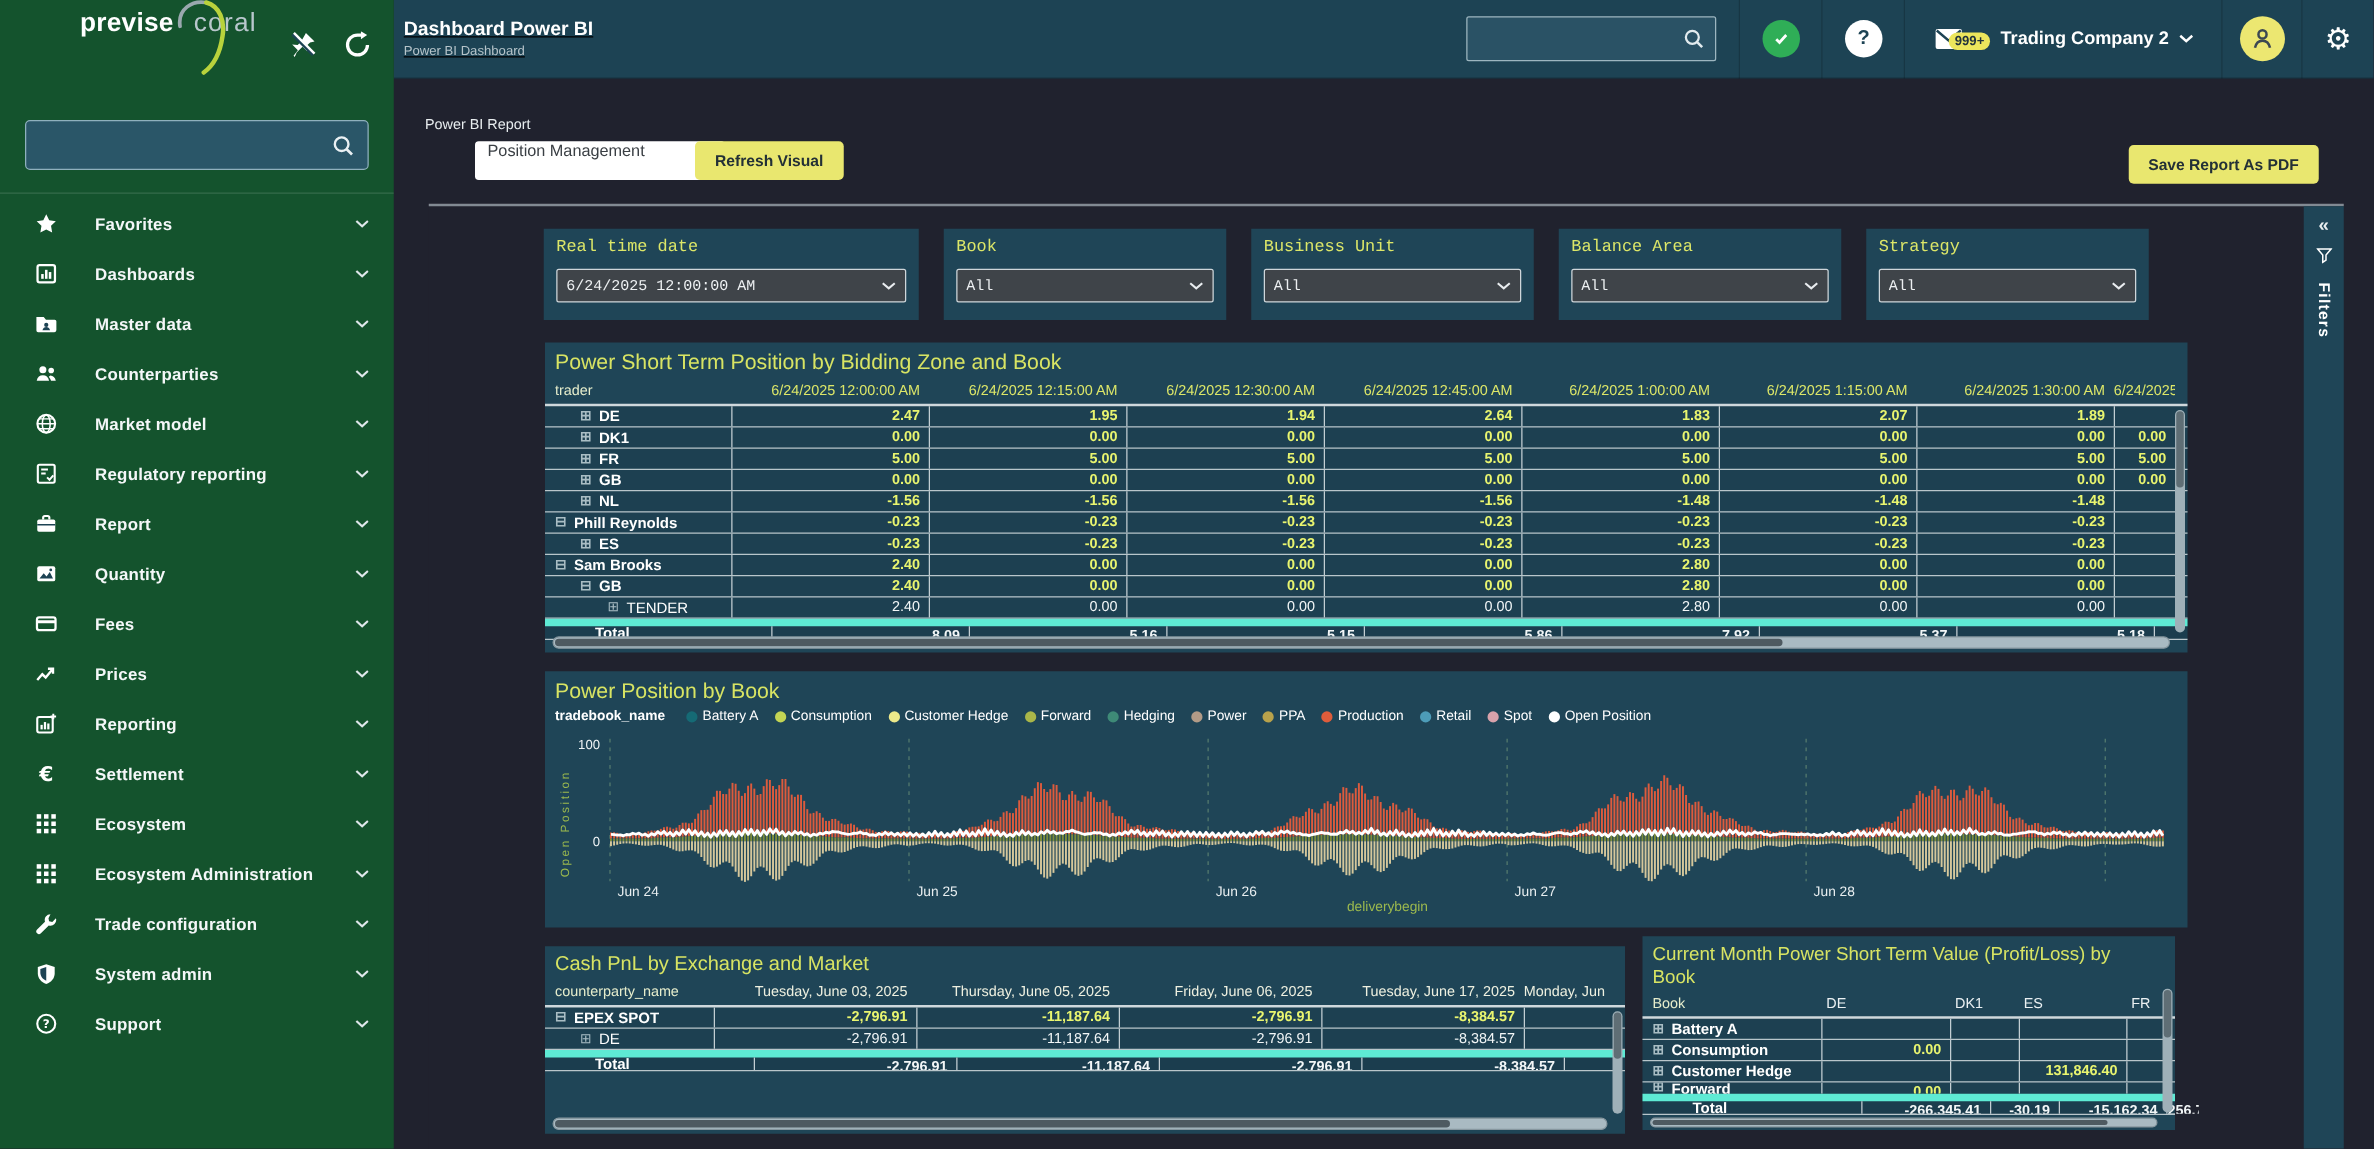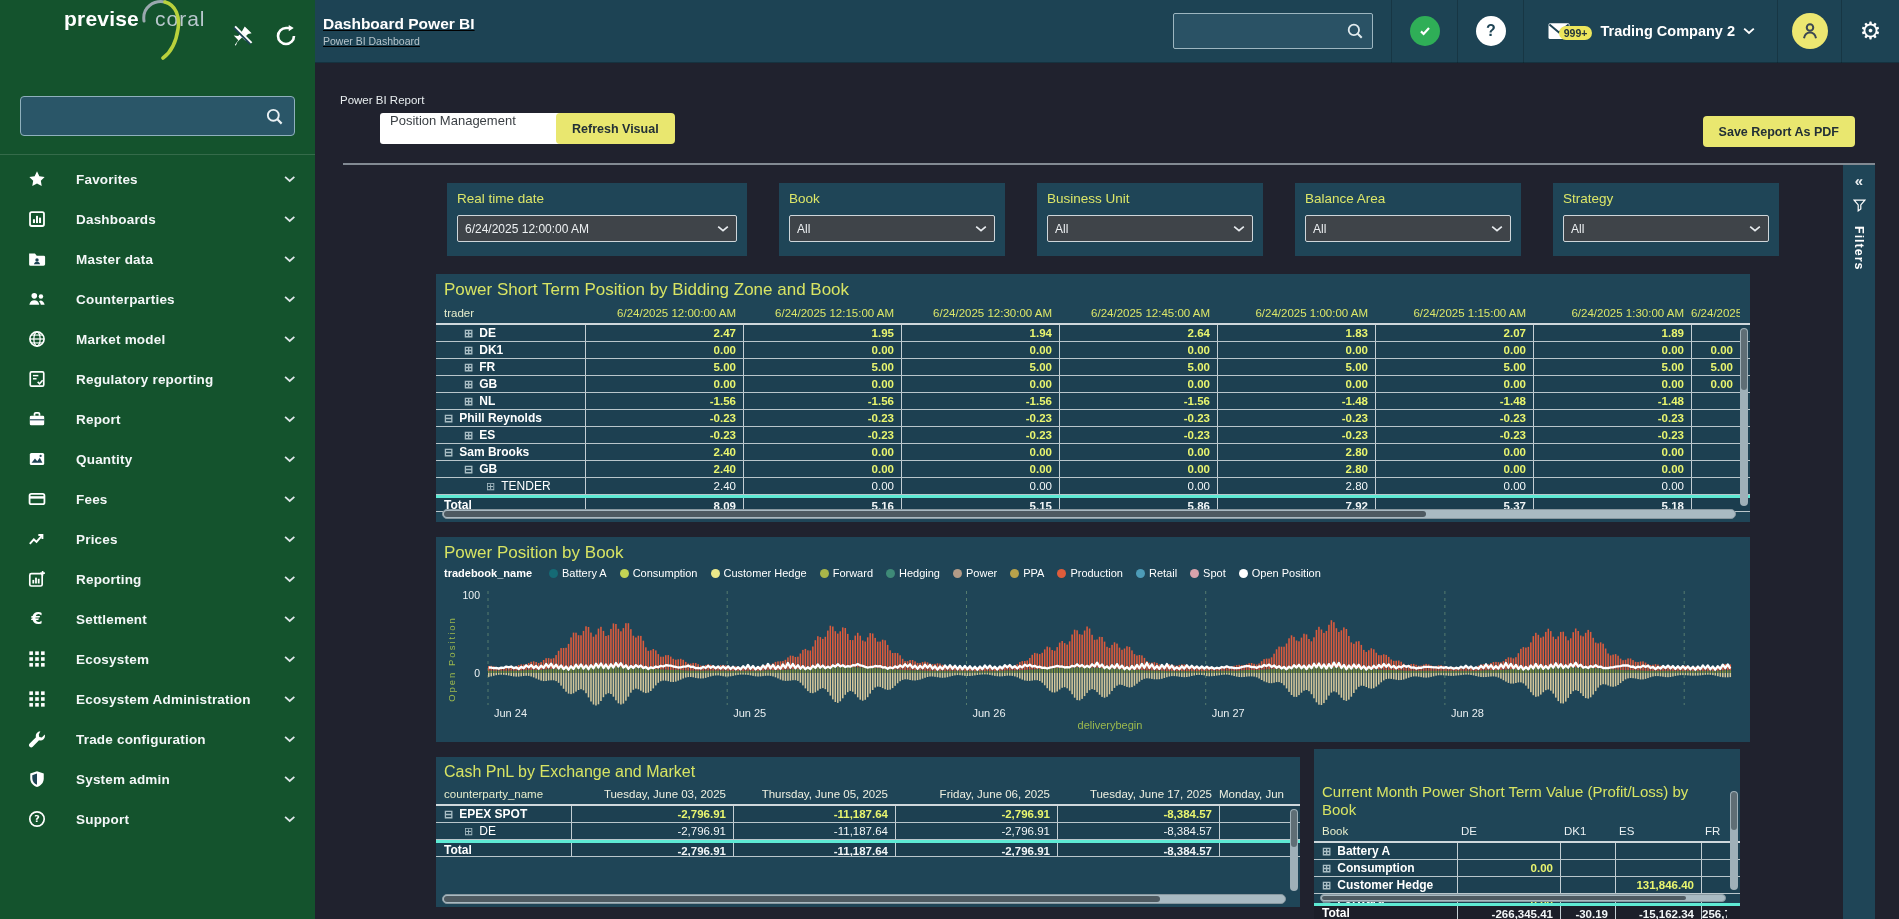--- a/index.html
+++ b/index.html
@@ -72,40 +72,40 @@
   .btn{position:absolute;background:#e9e76f;color:#233036;font-weight:bold;font-size:12.5px;
     border:none;border-radius:4px;height:31px;padding:0 16px;cursor:pointer;font-family:inherit;}
   .btn.refresh{left:241px;top:50px;}
   .btn.savepdf{right:44px;top:53px;}
 
   
   .report{position:absolute;left:28px;top:100px;width:1532px;height:756px;border-top:2px solid #828a93;background:#20222e;}
   .panel{position:absolute;background:#1f4557;}
   .p-title{color:#d8e463;font-size:17px;padding:6px 0 2px 8px;white-space:nowrap;overflow:hidden;}
 
-  .slicers{position:absolute;left:104px;top:18px;display:flex;gap:32px;}
+  .slicers{position:absolute;left:92px;top:18px;display:flex;gap:20px;font-family:Liberation Mono, monospace;}
   .slicer{background:#1f4557;height:73px;padding:8px 10px;}
   .slicer.wide{width:300px;} .slicer{width:226px;}
   .sl-title{color:#dce668;font-size:13.5px;margin-bottom:9px;}
   .sl-select{height:27px;background:#3f4449;border:1px solid #cfd6da;border-radius:2px;display:flex;
     align-items:center;padding:0 7px;cursor:pointer;}
   .sl-select .v{flex:1;color:#edf0f2;font-size:12px;white-space:nowrap;overflow:hidden;}
   .sl-select svg{width:12px;height:8px;}
 
   
   .pbt-head{display:grid;color:#dce668;font-size:11.5px;align-items:center;height:21px;}
   .pbt-head .hname{padding-left:8px;color:#e6edcc;overflow:hidden;white-space:nowrap;}
   .pbt-head .hcol{text-align:right;padding-right:7px;overflow:hidden;white-space:nowrap;}
   .pbt-head.pale{color:#eef0e0;}
   .pbt-head.white{color:#eaf0f2;}
   .pbt-head.white .hcol{text-align:left;padding-left:4px;}
   .pbt-body{border-top:2px solid #cfd8dc;}
   .pbt-row{display:grid;height:17px;border-bottom:1px solid #b9c6cb;background:rgba(0,0,0,.06);}
   .pbt-row.clip{height:9px;overflow:hidden;border-bottom:none;}
-  .pbt-row.total{border-top:3px solid #5eead4;background:rgba(0,0,0,.1);}
+  .pbt-row.total{border-top:6px solid #5eead4;background:rgba(0,0,0,.1);padding-left:32px;}
   .pbt-lab{display:flex;align-items:center;color:#fff;font-size:12px;white-space:nowrap;overflow:hidden;}
   .pbt-lab.b{font-weight:bold;}
   .tgl{color:#a9bdc4;font-size:11px;margin-right:6px;line-height:1;cursor:pointer;}
   .lvl0{padding-left:8px;} .lvl1{padding-left:28px;} .lvl2{padding-left:50px;}
   .pbt-val{text-align:right;padding-right:7px;font-size:11.5px;line-height:17px;border-left:1px solid #c3ced3;
     overflow:hidden;white-space:nowrap;}
   .pbt-val.yellow{color:#e9f56f;font-weight:bold;}
   .pbt-val.white{color:#f2f6f7;}
   .pbt-val.white.b{font-weight:bold;}
 
@@ -2350,21 +2350,21 @@
           </div>
         <div class="vscroll" style="right:2px;top:52px;bottom:16px;">
             <div class="thumb" style="top:1px;height:45%;"></div>
           </div>
         <div class="hscroll" style="left:6px;right:14px;bottom:3px;">
             <div class="thumb" style="width:85%;"></div>
           </div>
       </section>
 
       <section class="panel" style="left:971px;top:584px;width:426px;height:155px;">
-        <div class="p-title" style="font-size:15px;white-space:normal;line-height:1.18;padding-right:14px;margin-top:28px;">Current Month Power Short Term Value (Profit/Loss) by Book</div>
+        <div class="p-title" style="font-size:15px;white-space:normal;line-height:1.18;padding-right:14px;">Current Month Power Short Term Value (Profit/Loss) by Book</div>
         <div id="month-table">
             <div class="pbt-head white" style="grid-template-columns: 143px 103px 55px 86px 26px;">
               <div class="hname">Book</div>
               <div class="hcol">DE</div>
               <div class="hcol">DK1</div>
               <div class="hcol">ES</div>
               <div class="hcol">FR</div>
             </div>
             <div class="pbt-body">
               <div class="pbt-row" style="grid-template-columns: 143px 103px 55px 86px 26px;">

